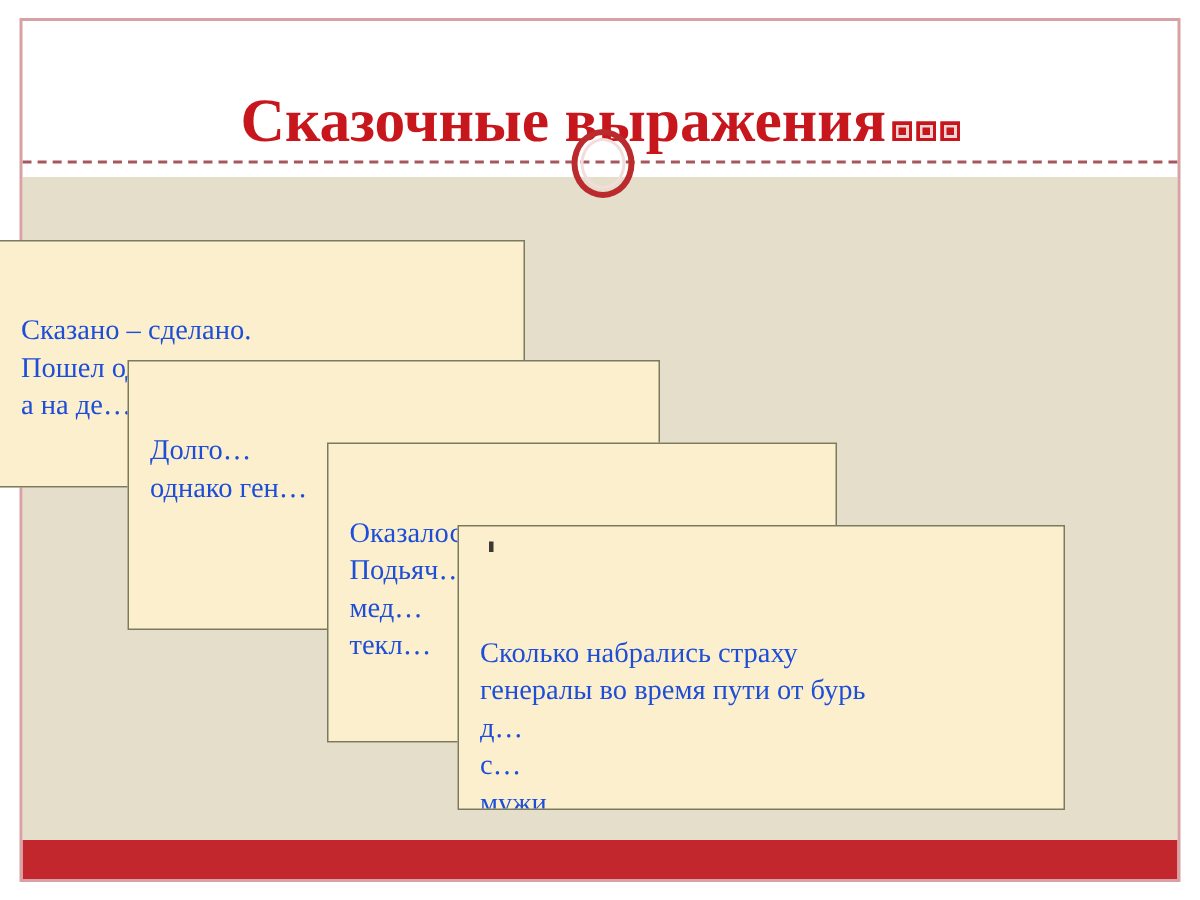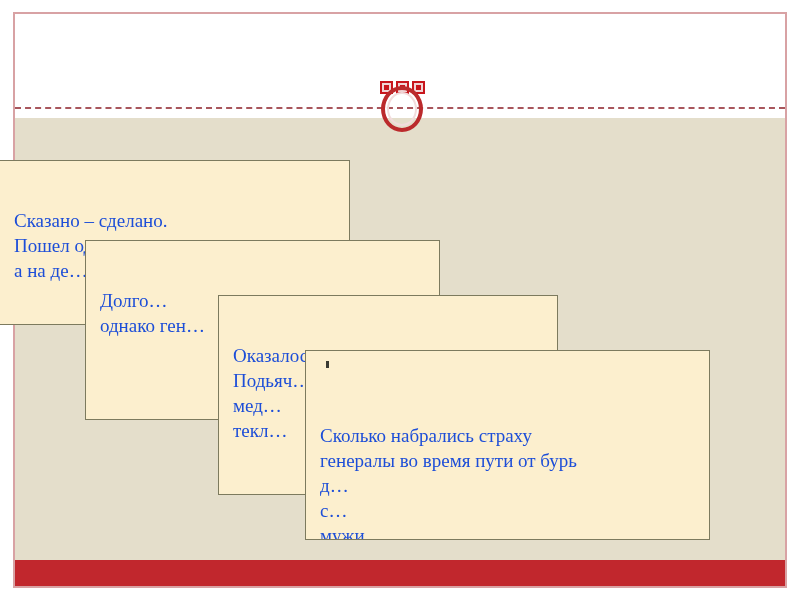--- a/index.html
+++ b/index.html
@@ -159,21 +159,21 @@
 </head>
 <body>
 
 <div class="slide">
 
   <div class="body-area"></div>
 
   <div class="footer-bar"></div>
 
   <div class="header-band">
-    <div class="slide-title"><span class="ellipsis-blocks"><i></i><i></i><i></i></span></div>
+    <div class="slide-title"><span>Сказочные выражения</span><span class="ellipsis-blocks"><i></i><i></i><i></i></span></div>
   </div>
 
   <div class="title-rule"></div>
 
   <div class="title-ring"></div>
 
   <div class="note-card no-left-border" style="left:0px; top:160px; width:350px; height:165px; z-index:1;">
     <span>Сказано – сделано.
 Пошел один генерал направо и ви…
 а на де…</span>

